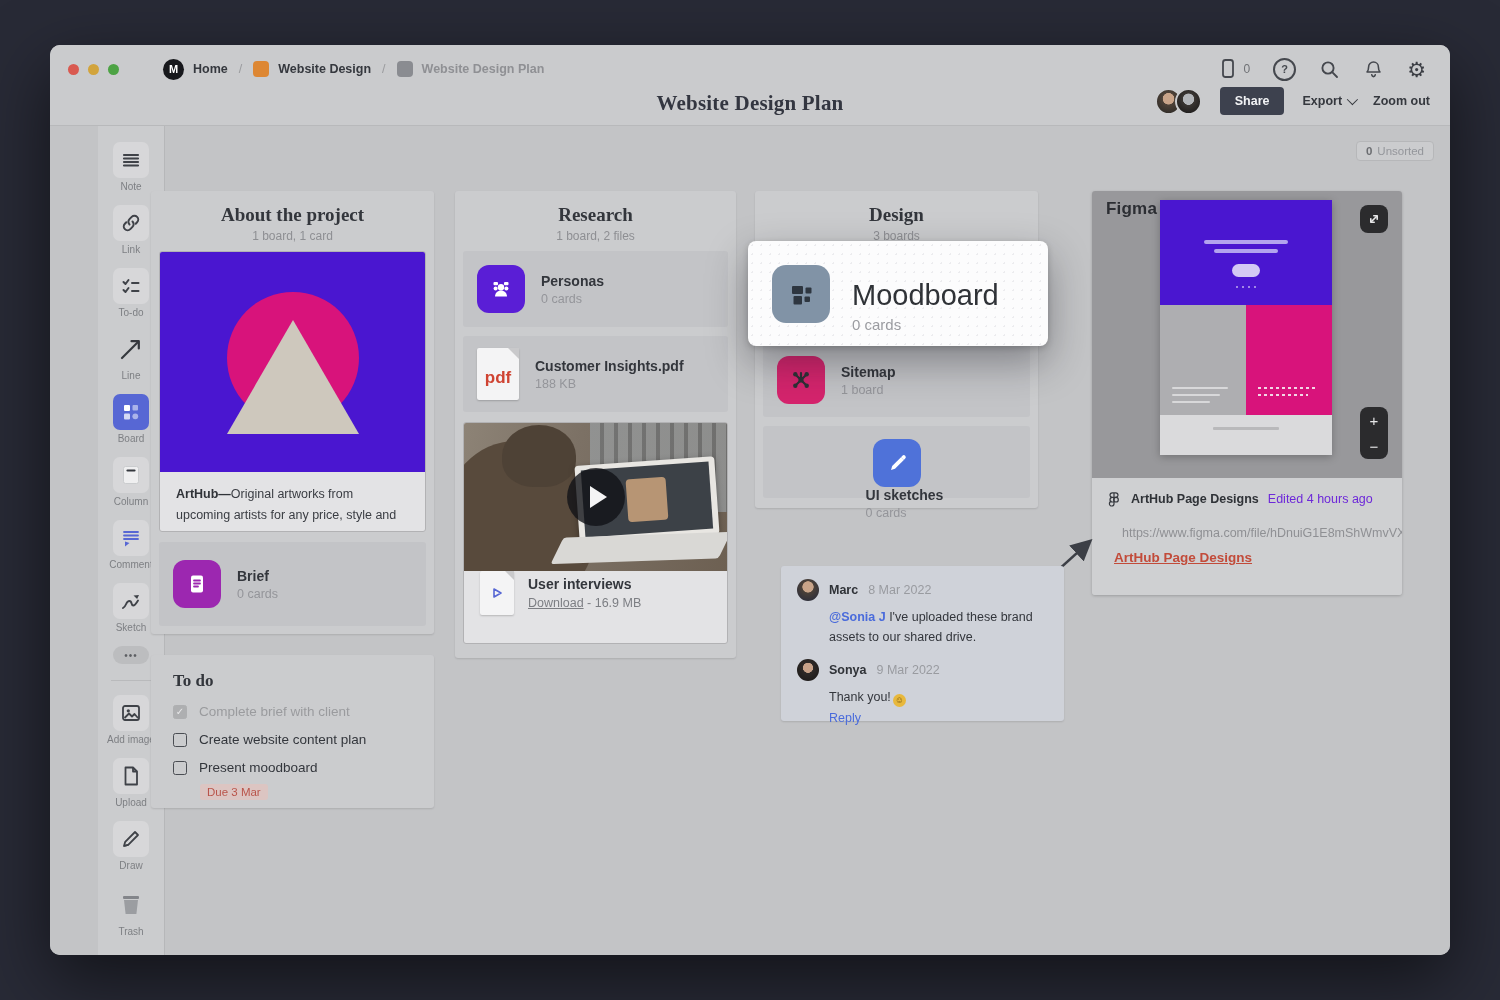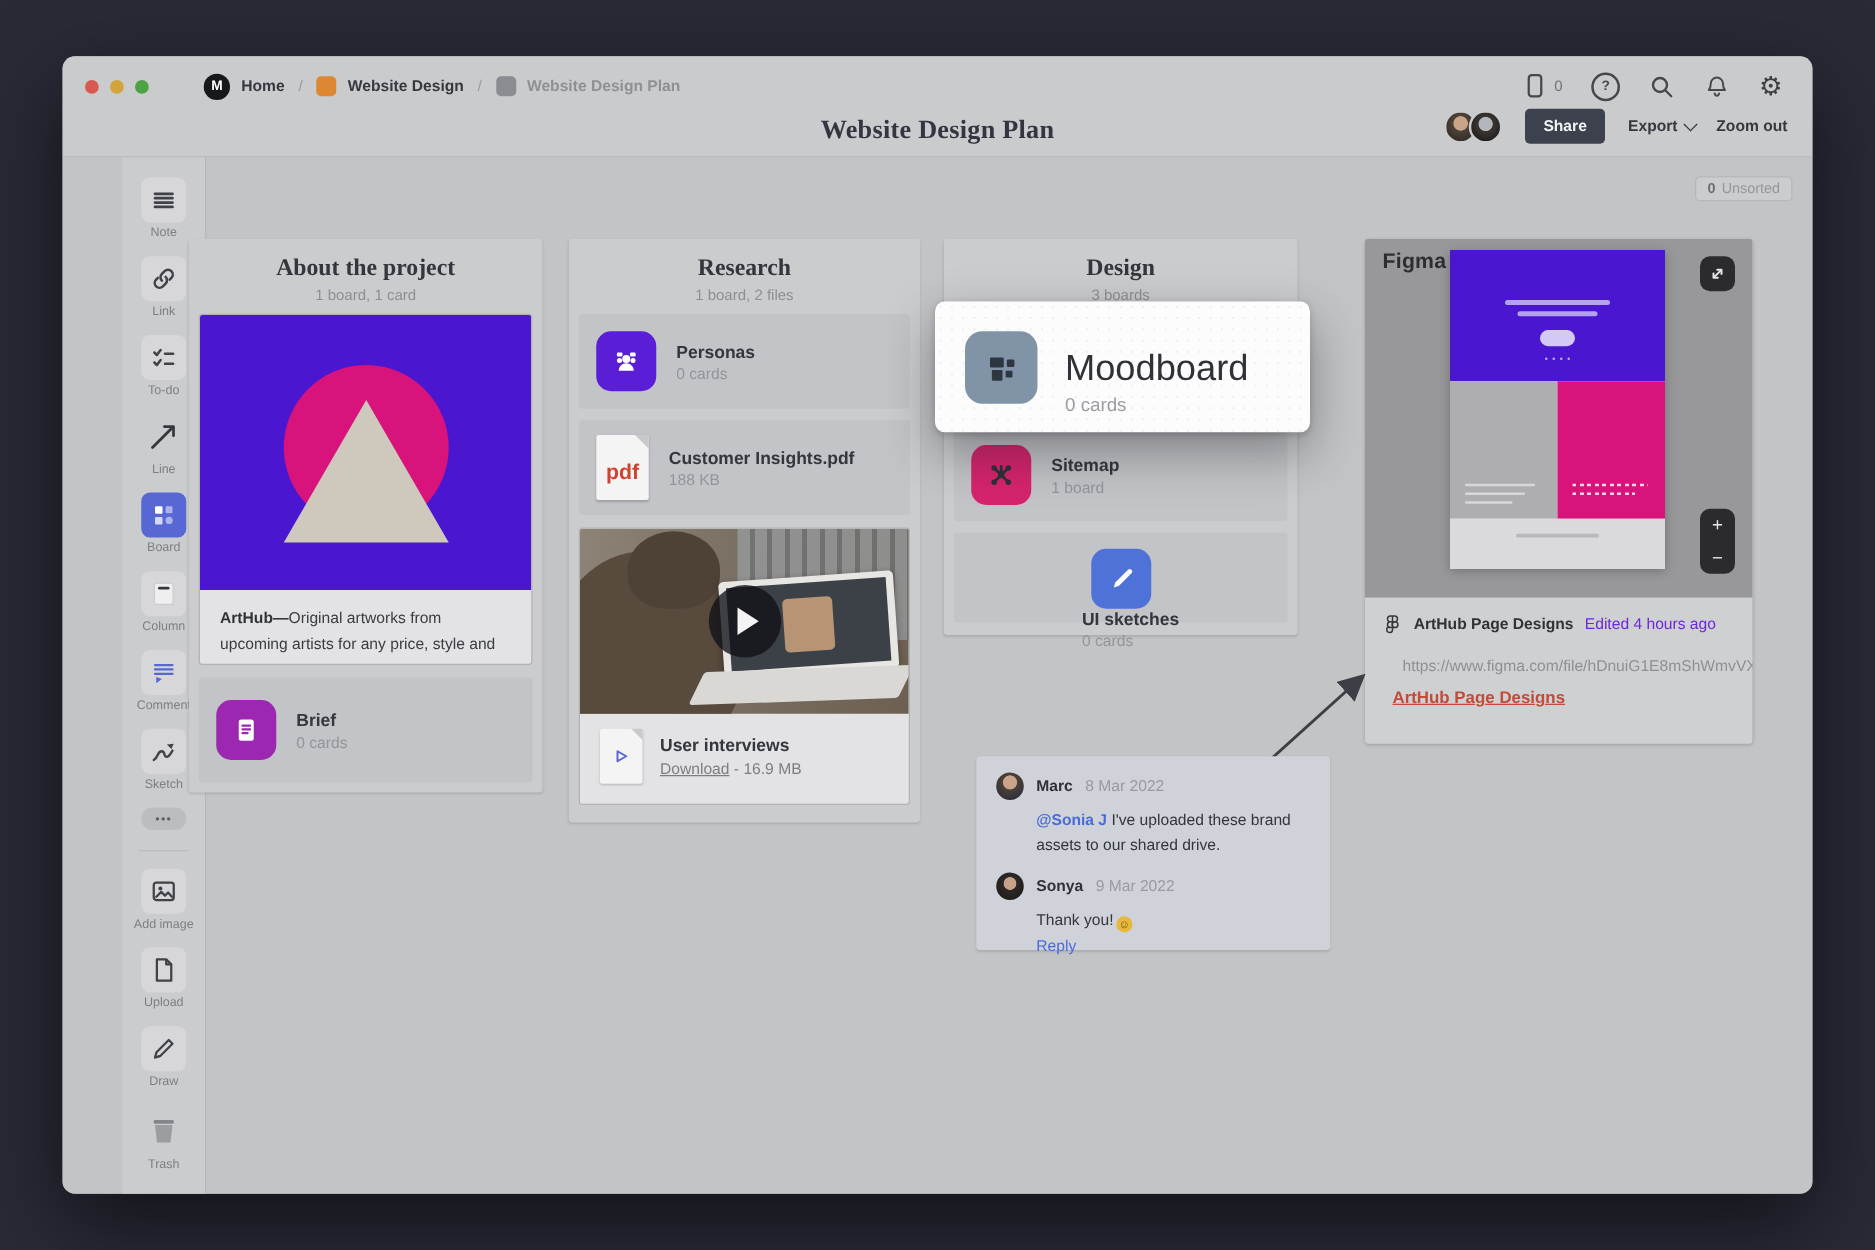--- a/index.html
+++ b/index.html
@@ -87,21 +87,21 @@
   .video-thumb{height:148px;position:relative;background:linear-gradient(105deg,#8d8376 0%,#7c7165 40%,#6d6052 100%);overflow:hidden;}
   .blinds{position:absolute;left:48%;top:0;width:52%;height:60%;background:repeating-linear-gradient(90deg,#9aa0a4 0 10px,#6f7478 10px 14px);opacity:.7;}
   .person-sil{position:absolute;left:-20px;top:18px;width:150px;height:160px;background:#584a3c;border-radius:48% 52% 40% 40%;}
   .person-head{position:absolute;left:38px;top:2px;width:74px;height:62px;background:#4e4236;border-radius:50% 50% 42% 42%;}
   .laptop{position:absolute;right:10px;top:38px;width:140px;height:78px;background:#e8e6e2;border-radius:4px;transform:rotate(-4deg);box-shadow:0 2px 6px rgba(0,0,0,.35);}
   .laptop .screen{position:absolute;left:6px;top:5px;right:6px;bottom:6px;background:#3c4147;}
   .laptop .face{position:absolute;left:34%;top:18%;width:32%;height:64%;background:#b79574;border-radius:4px;}
   .keyboard{position:absolute;right:2px;top:112px;width:168px;height:26px;background:#d9d8d5;transform:rotate(-2deg) skewX(-28deg);border-radius:3px;}
   .play-ov{position:absolute;left:50%;top:50%;transform:translate(-50%,-50%);width:58px;height:58px;border-radius:50%;background:rgba(15,17,22,.78);display:flex;align-items:center;justify-content:center;}
   .play-ov .tri{width:0;height:0;border-top:11px solid transparent;border-bottom:11px solid transparent;border-left:17px solid #f4f4f5;margin-left:5px;}
-  .file-row{display:flex;align-items:center;padding:12px 16px;}
+  .file-row{display:flex;align-items:center;padding:0 16px;}
   .vid-file{width:34px;height:44px;background:#f4f4f5;border-radius:2px;position:relative;flex:none;box-shadow:0 1px 2px rgba(0,0,0,.2);display:flex;align-items:center;justify-content:center;}
   .vid-file .fold{position:absolute;right:0;top:0;width:0;height:0;border-left:9px solid transparent;border-top:9px solid #c9c9cb;}
   .dl-line{font-size:12.5px;color:#7c7e83;margin-top:4px;}
   .dl-line .u{text-decoration:underline;}
   
   .popup{position:absolute;background:#fcfcfd;border-radius:8px;box-shadow:0 16px 40px rgba(20,22,30,.38),0 2px 6px rgba(0,0,0,.18);display:flex;align-items:center;padding:0 24px;box-sizing:border-box;background-image:radial-gradient(#ececef 1px,transparent 1px);background-size:9px 9px;}
   .popup .b-icon{width:58px;height:58px;border-radius:14px;background:#8193a6;}
   .popup .p-title{font-size:29px;font-weight:400;color:#2f3237;margin-top:25px;}
   .popup .p-meta{font-size:15px;color:#9b9ca1;margin-top:4px;}
   
@@ -349,20 +349,36 @@
               <path d="M11 10.5h6M11 13.5h6M11 16.5h4" stroke="#9c27b0" stroke-width="1.8" stroke-linecap="round"></path>
             </svg>
         </span>
         <span class="b-text">
           <div class="b-title">Brief</div>
           <div class="b-meta">0 cards</div>
         </span>
       </div>
     </div>
 
+    <div class="col-card todo-card" style="left:101px;top:529px;width:283px;height:153px;">
+      <div class="todo-title">To do</div>
+      <div class="todo-item done-row">
+        <span class="cb done">✓</span>
+        <span>Complete brief with client</span>
+      </div>
+      <div class="todo-item">
+        <span class="cb"></span>
+        <span>Create website content plan</span>
+      </div>
+      <div class="todo-item">
+        <span class="cb"></span>
+        <span>Present moodboard</span>
+      </div>
+      <span class="due-badge">Due 3 Mar</span>
+    </div>
 
     <div class="col-card" style="left:405px;top:65px;width:281px;height:467px;">
       <div class="col-title">Research</div>
       <div class="col-sub">1 board, 2 files</div>
       <div class="b-row" style="height:76px;">
         <span class="b-icon" style="background:#5a1ed6;">
           <svg class="ic" width="28" height="28" viewBox="0 0 28 28">
               <rect x="6.5" y="7" width="4.5" height="3.2" rx="1" fill="#fff"></rect>
               <rect x="17" y="7" width="4.5" height="3.2" rx="1" fill="#fff"></rect>
               <circle cx="8.6" cy="13.4" r="2" fill="#fff"></circle>
@@ -530,21 +546,21 @@
 
     <svg class="arrow-svg" width="130" height="110" viewBox="0 0 130 110">
       <defs>
           <marker id="ah" markerWidth="9" markerHeight="9" refX="6.5" refY="4.5" orient="auto">
             <path d="M0 0L9 4.5L0 9z" fill="#3c3f46"></path>
           </marker>
         </defs>
       <path d="M26 98L98 33" stroke="#3c3f46" stroke-width="2.4" marker-end="url(#ah)"></path>
     </svg>
 
-    <div class="comment-card" style="left:731px;top:479px;width:283px;height:155px;">
+    <div class="comment-card" style="left:731px;top:440px;width:283px;height:155px;">
       <div class="c-head">
         <span class="c-av c-av1"></span>
         <span class="c-name">Marc</span>
         <span class="c-date">8 Mar 2022</span>
       </div>
       <div class="c-body">
         <span class="mention">@Sonia J</span>
         <span>I've uploaded these brand assets to our shared drive.</span>
       </div>
       <div class="c-head">

